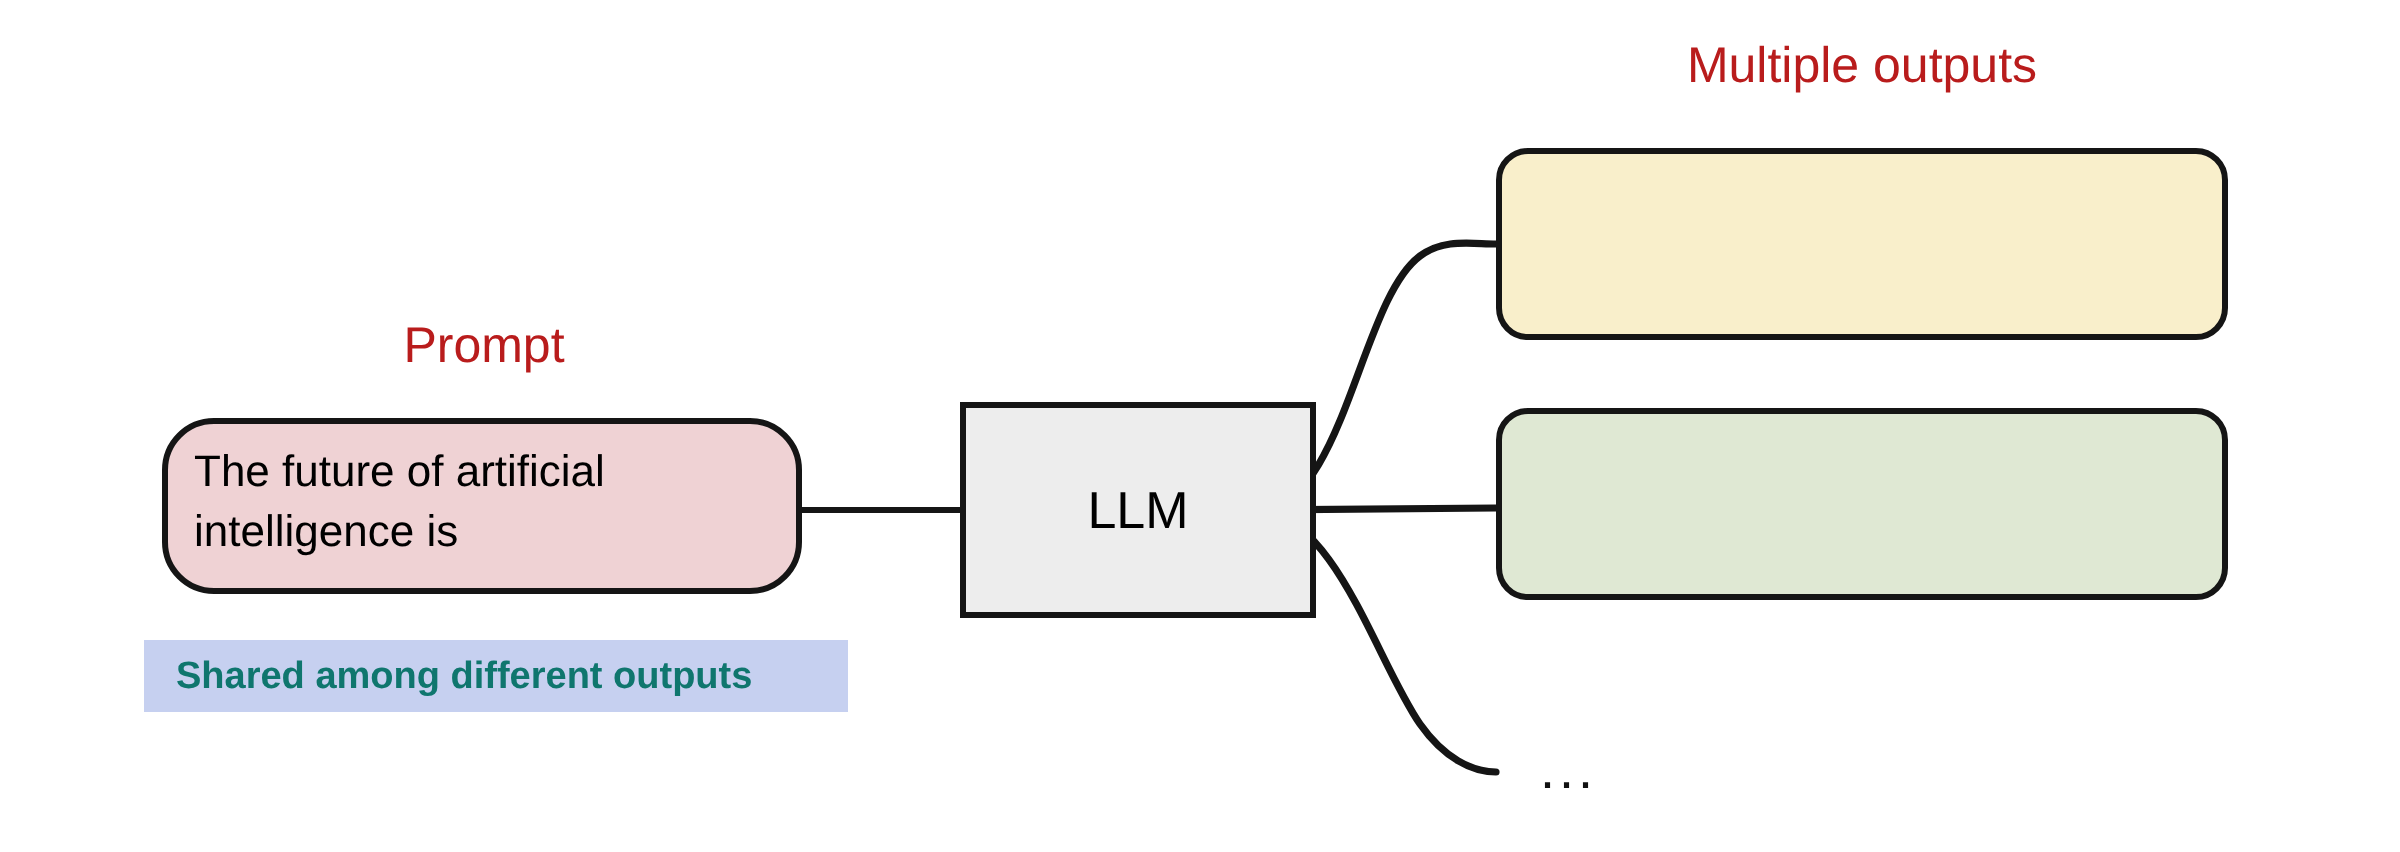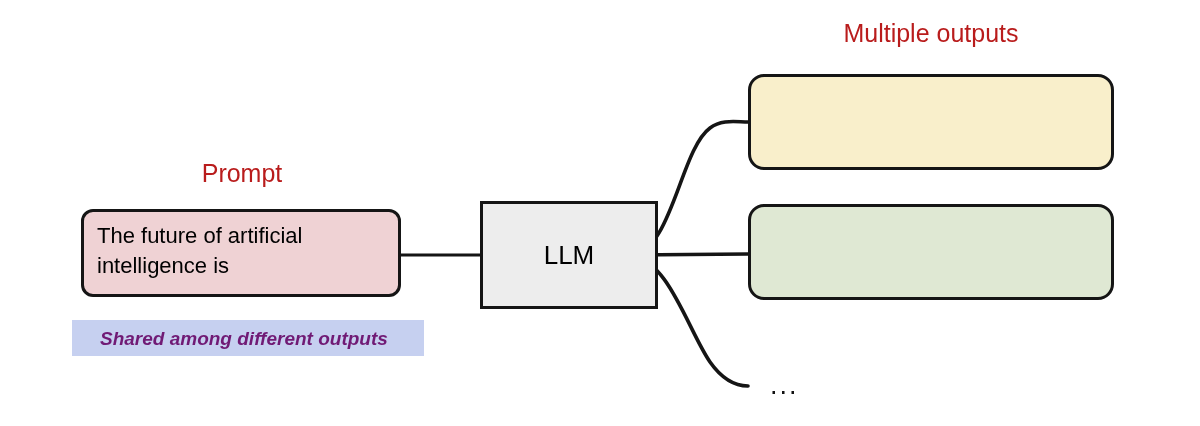--- a/index.html
+++ b/index.html
@@ -50,21 +50,21 @@
   
   #prompt-box {
     position: absolute;
     left: 81px;
     top: 209px;
     width: 320px;
     height: 88px;
     box-sizing: border-box;
     background: #efd2d4;
     border: 3px solid #151515;
-    border-radius: 12px;
+    border-radius: 26px;
     padding: 9px 12px 0 13px;
   }
   #prompt-text {
     font-size: 22px;
     line-height: 30px;
     color: #000000;
   }
 
   
   #shared-banner {
@@ -74,25 +74,23 @@
     width: 352px;
     height: 36px;
     background: #c6d0f0;
   }
   #shared-banner-text {
     position: absolute;
     left: 16px;
     top: 7px;
     font-size: 19px;
     line-height: 23px;
-    font-style: italic;
     font-weight: bold;
-    color: #701a75;
+    color: #0f766e;
     white-space: nowrap;
-    margin-left: 12px;
   }
 
   
   #llm-box {
     position: absolute;
     left: 480px;
     top: 201px;
     width: 178px;
     height: 108px;
     box-sizing: border-box;

